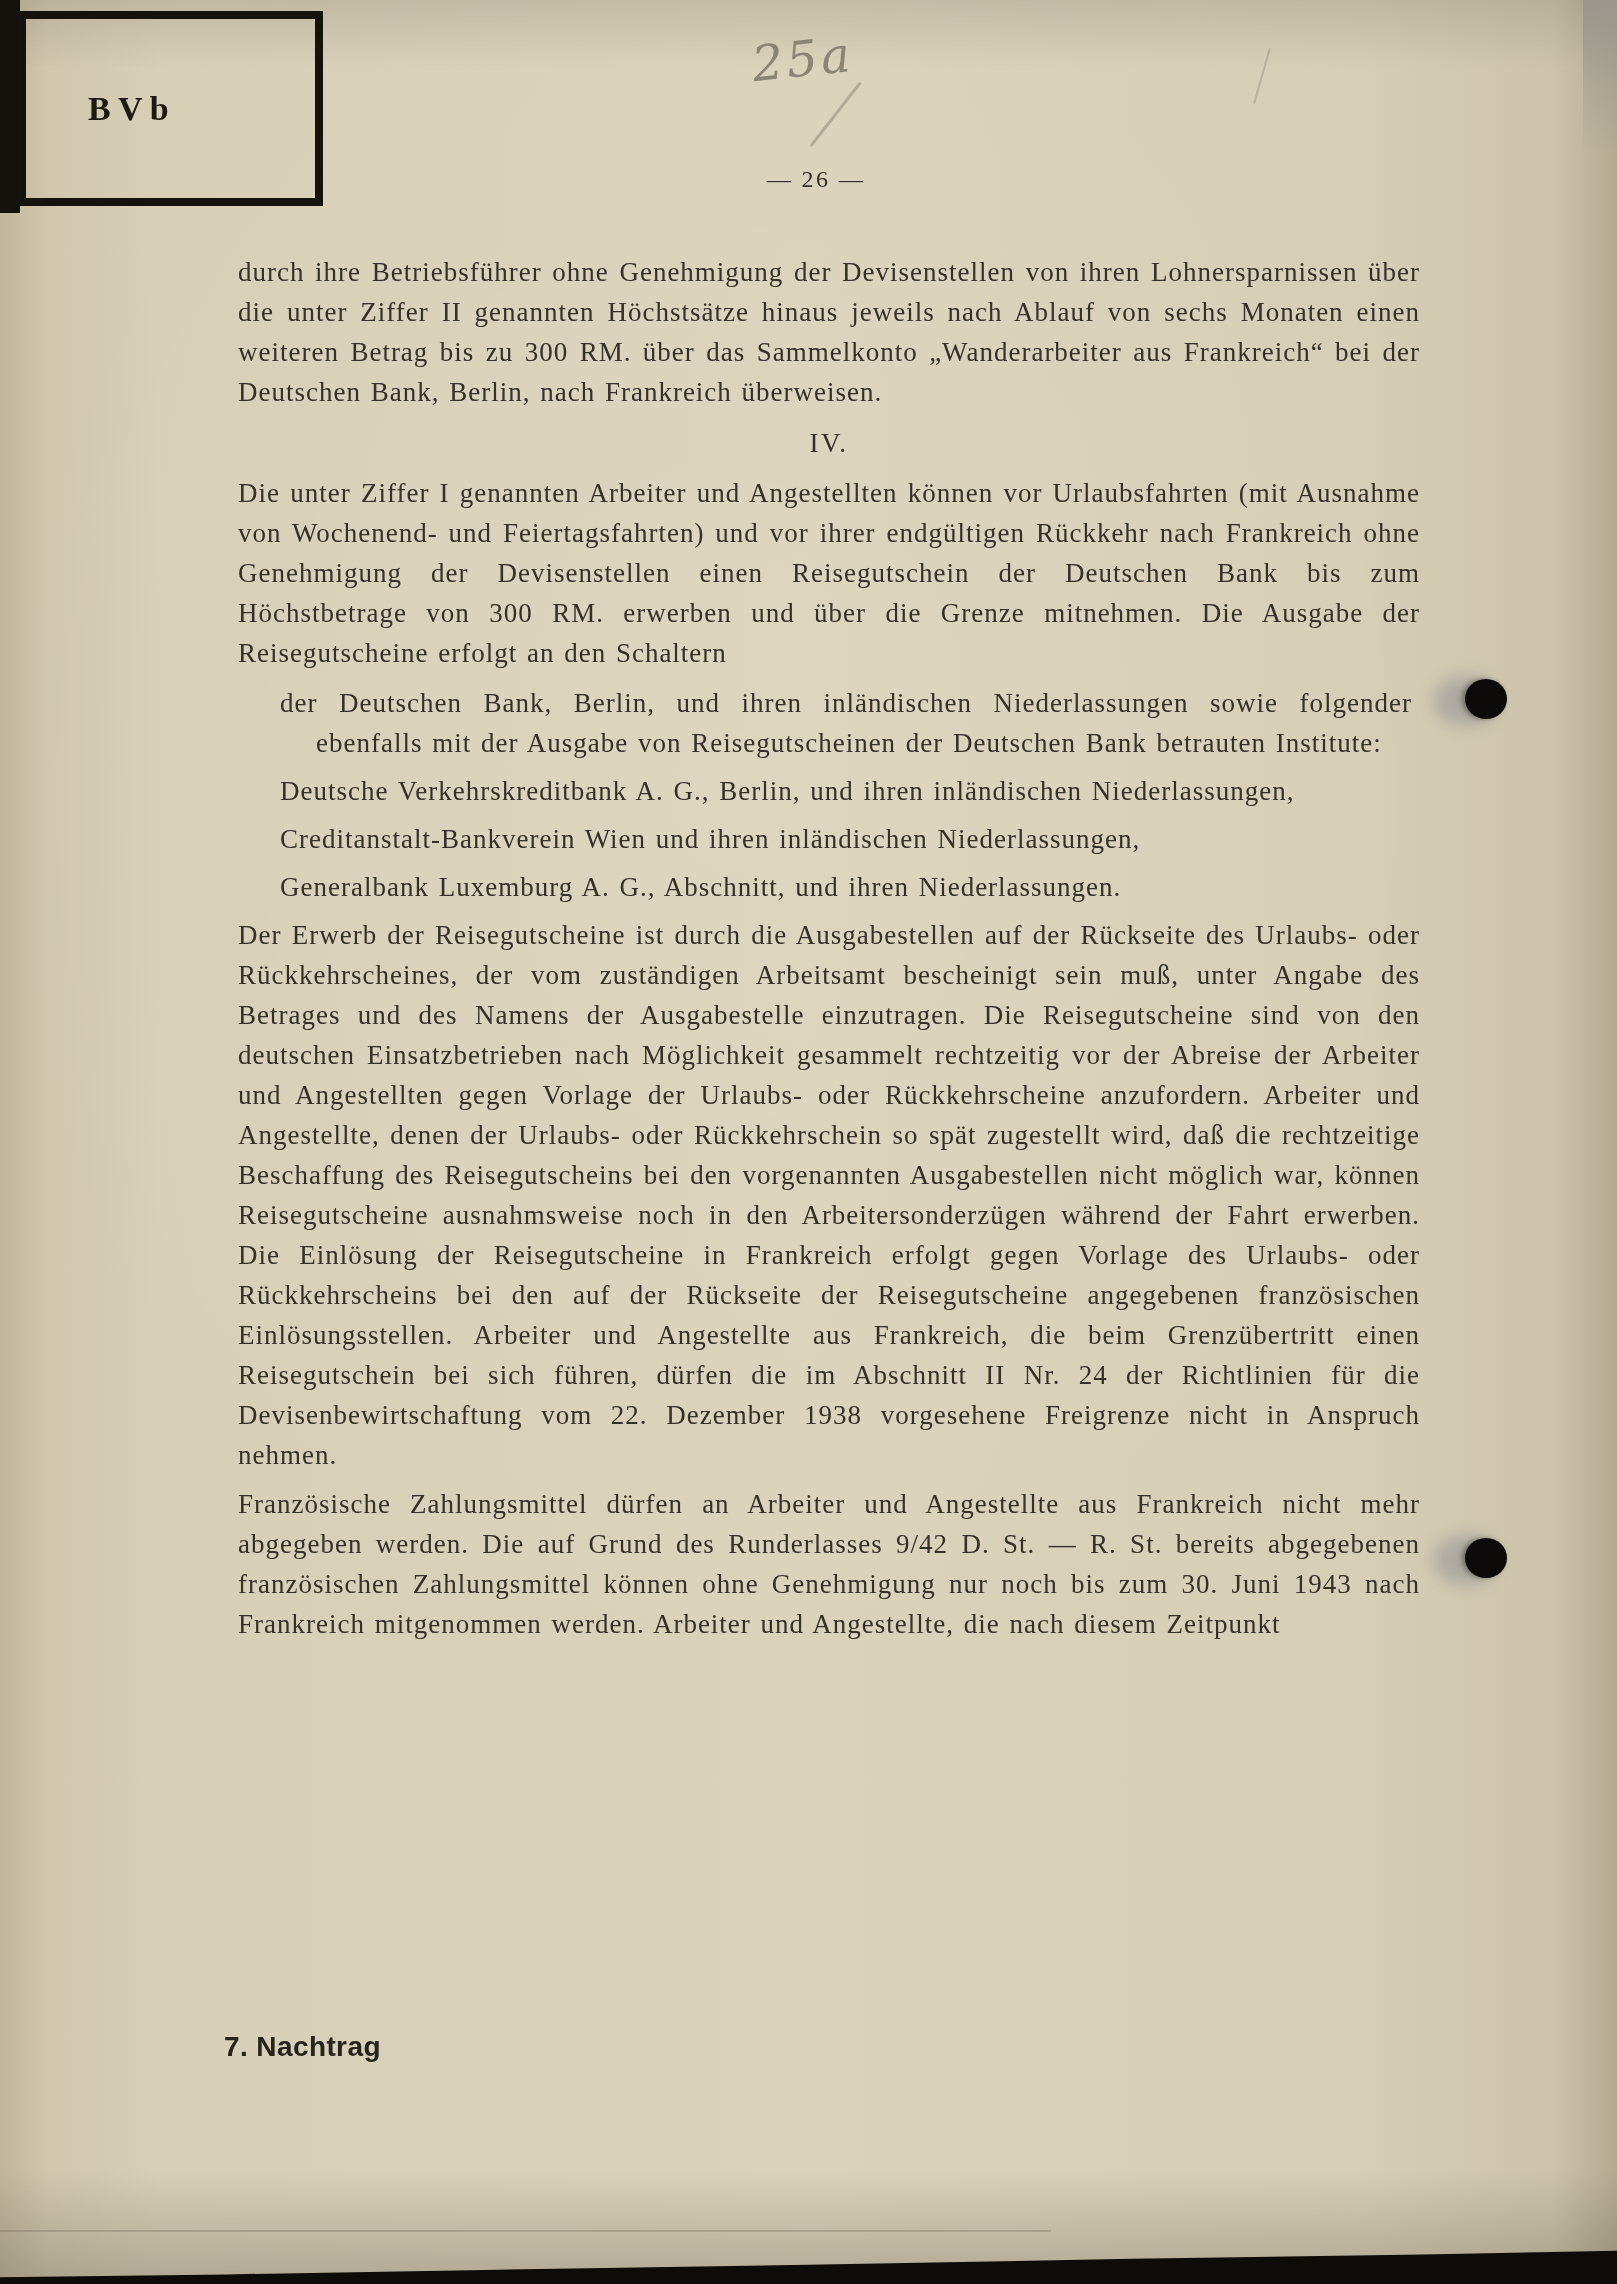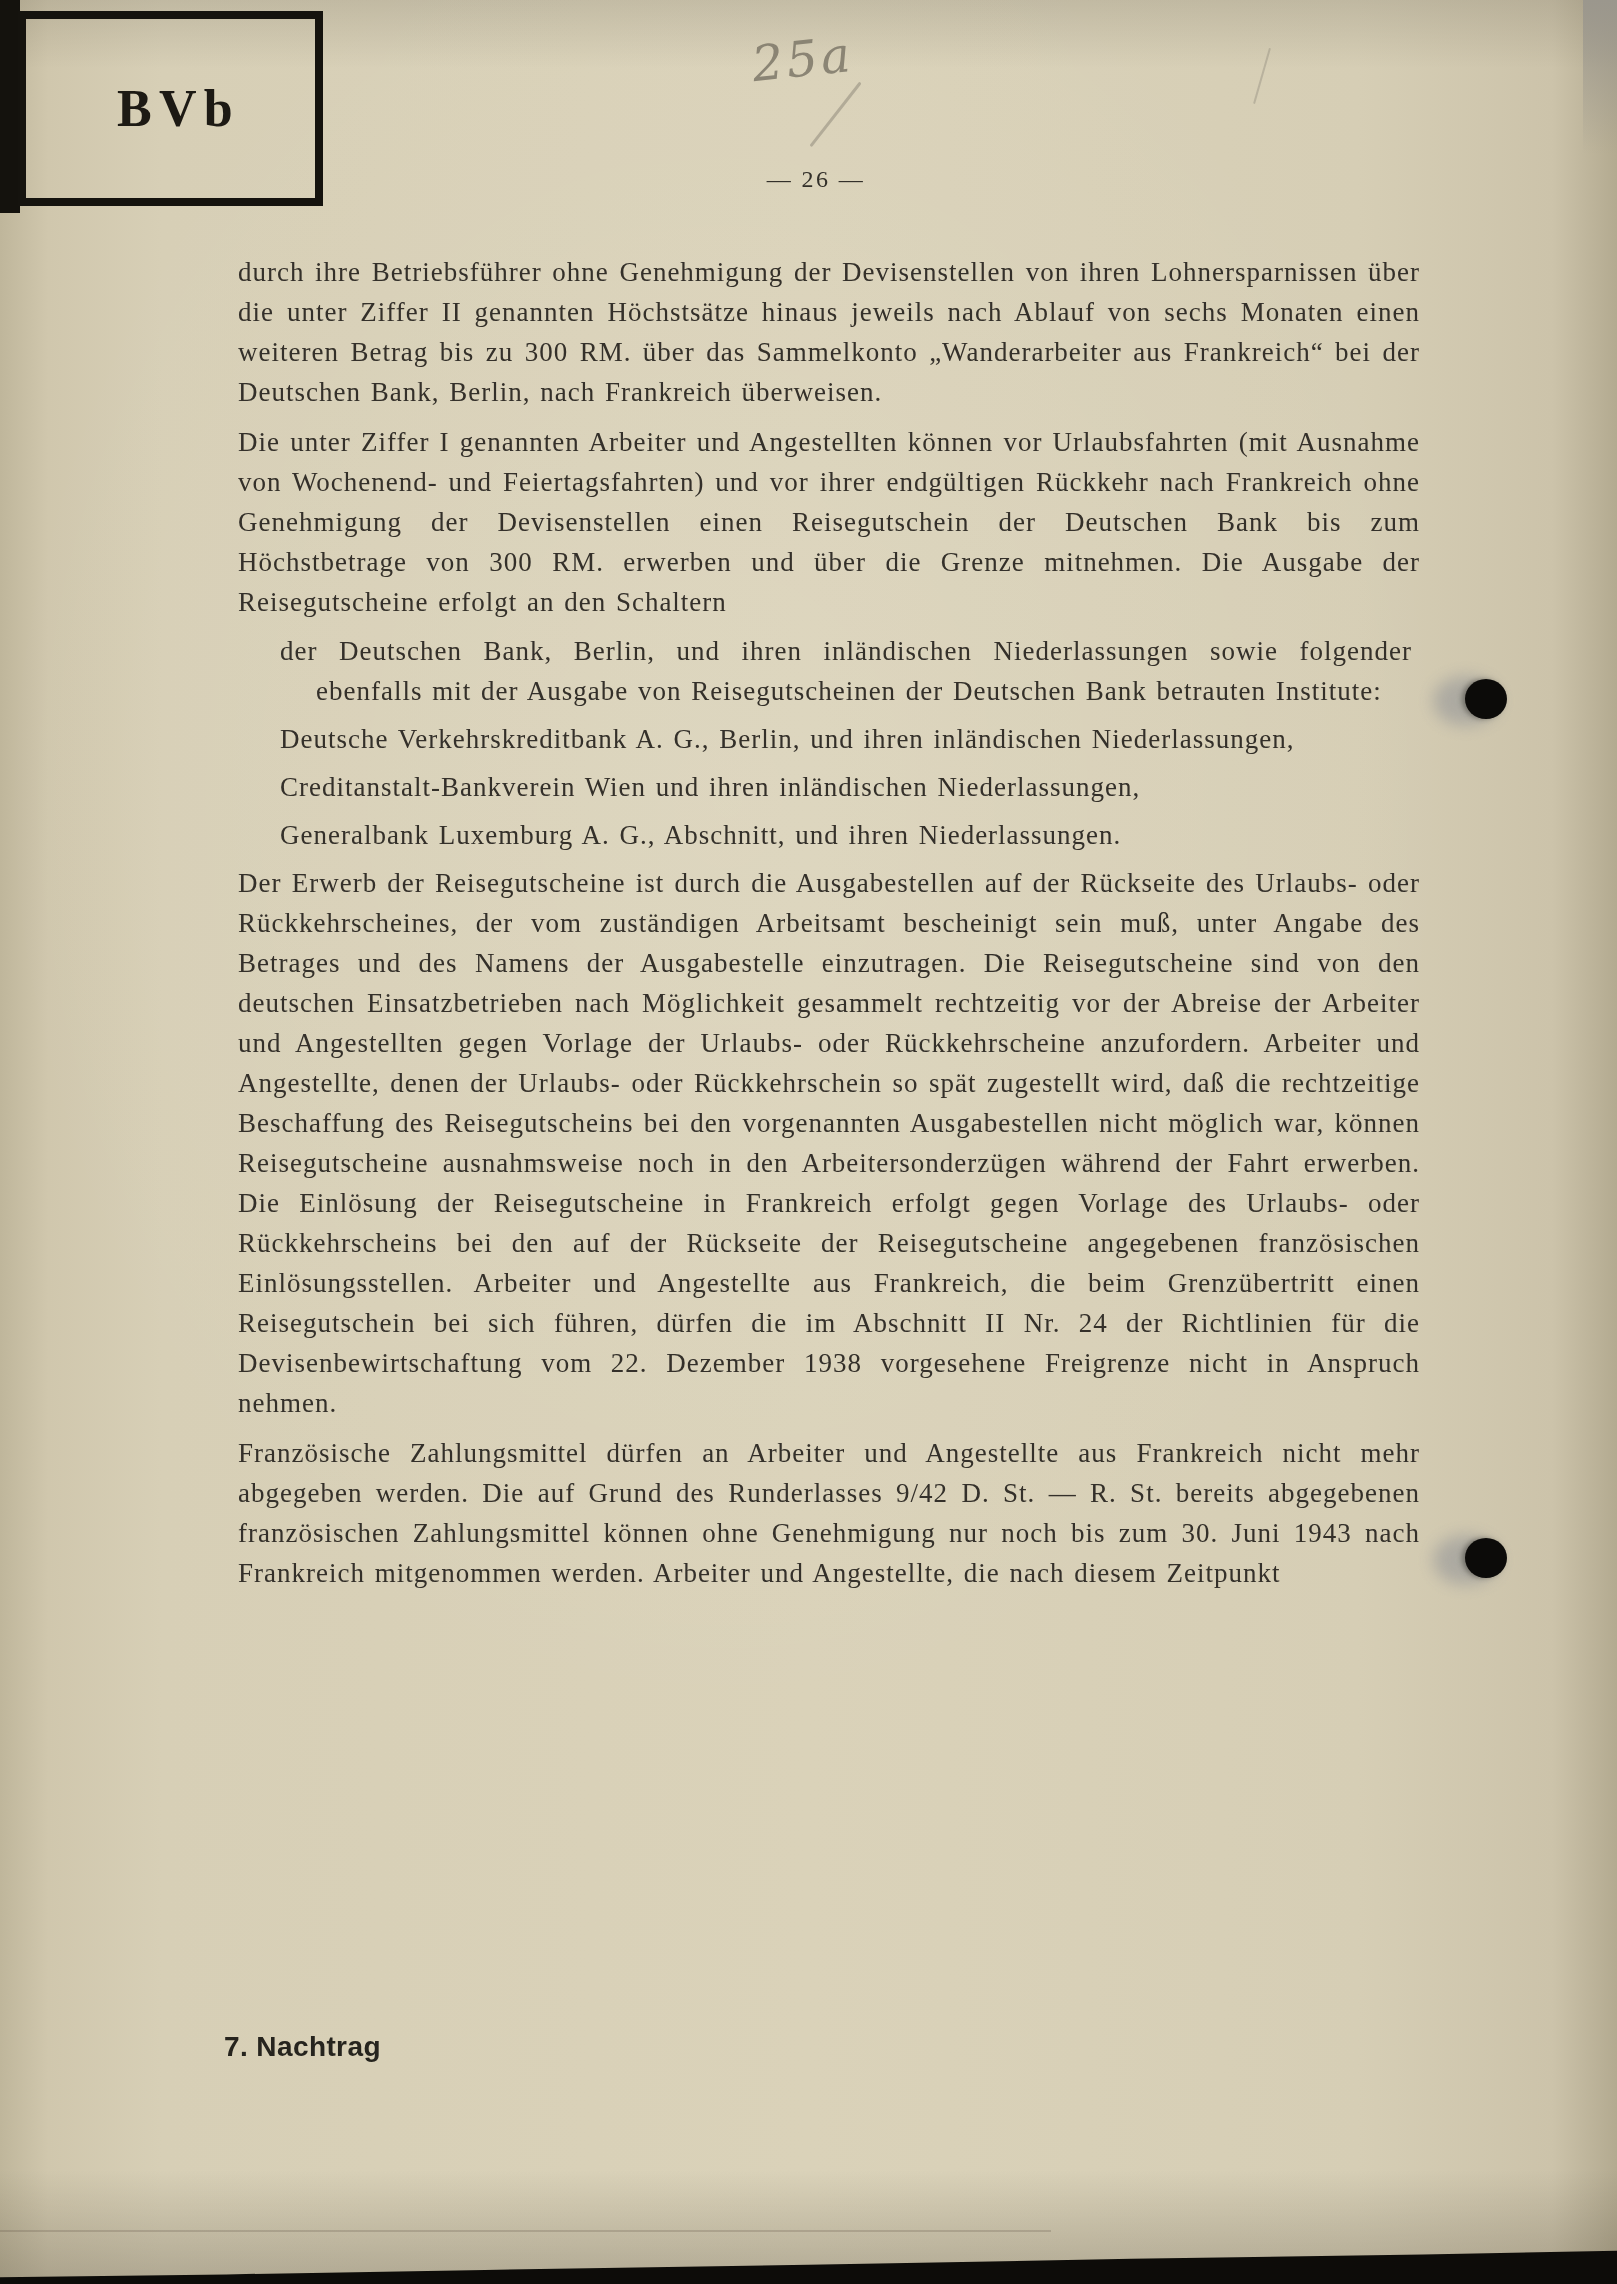--- a/index.html
+++ b/index.html
@@ -39,22 +39,22 @@
   }
 
   
   .bvb-box {
     position: absolute; left: 18px; top: 11.3px; width: 289px; height: 179px;
     border: 8px solid #15130e;
     box-sizing: content-box;
     display: flex; align-items: center;
   }
   .bvb-label {
-    margin-left: 91px;
-    font-size: 52px; font-weight: 700; letter-spacing: 7.3px; color: #1d1a14;
+    margin-left: 62px;
+    font-size: 34px; font-weight: 700; letter-spacing: 7.3px; color: #1d1a14;
   }
 
   
   .handwritten {
     position: absolute; left: 752px; top: 31px;
     font-size: 49px; font-style: italic; color: #7e7869; opacity: 0.85;
     transform: rotate(-6deg); letter-spacing: 3.2px;
     font-family: "DejaVu Serif", serif;
   }
   .pencil-stroke {
@@ -121,20 +121,21 @@
   </div>
 
   <div class="handwritten">25a</div>
   <div class="pencil-stroke stroke-1"></div>
   <div class="pencil-stroke stroke-2"></div>
 
   <div class="page-number">— 26 —</div>
 
   <div class="text-column">
     <p class="para">durch ihre Betriebsführer ohne Genehmigung der Devisenstellen von ihren Lohnersparnissen über die unter Ziffer II genannten Höchstsätze hinaus jeweils nach Ablauf von sechs Monaten einen weiteren Betrag bis zu 300 RM. über das Sammelkonto „Wanderarbeiter aus Frankreich“ bei der Deutschen Bank, Berlin, nach Frankreich überweisen.</p>
+    <h2 class="section-heading">IV.</h2>
     <p class="para">Die unter Ziffer I genannten Arbeiter und Angestellten können vor Urlaubsfahrten (mit Ausnahme von Wochenend- und Feiertagsfahrten) und vor ihrer endgültigen Rückkehr nach Frankreich ohne Genehmigung der Devisenstellen einen Reisegutschein der Deutschen Bank bis zum Höchstbetrage von 300 RM. erwerben und über die Grenze mitnehmen. Die Ausgabe der Reisegutscheine erfolgt an den Schaltern</p>
     <p class="hang">der Deutschen Bank, Berlin, und ihren inländischen Niederlassungen sowie folgender ebenfalls mit der Ausgabe von Reisegutscheinen der Deutschen Bank betrauten Institute:</p>
     <p class="hang">Deutsche Verkehrskreditbank A. G., Berlin, und ihren inländischen Niederlassungen,</p>
     <p class="hang">Creditanstalt-Bankverein Wien und ihren inländischen Niederlassungen,</p>
     <p class="hang">Generalbank Luxemburg A. G., Abschnitt, und ihren Niederlassungen.</p>
     <p class="para">Der Erwerb der Reisegutscheine ist durch die Ausgabestellen auf der Rückseite des Urlaubs- oder Rückkehrscheines, der vom zuständigen Arbeitsamt bescheinigt sein muß, unter Angabe des Betrages und des Namens der Ausgabestelle einzutragen. Die Reisegutscheine sind von den deutschen Einsatzbetrieben nach Möglichkeit gesammelt rechtzeitig vor der Abreise der Arbeiter und Angestellten gegen Vorlage der Urlaubs- oder Rückkehrscheine anzufordern. Arbeiter und Angestellte, denen der Urlaubs- oder Rückkehrschein so spät zugestellt wird, daß die rechtzeitige Beschaffung des Reisegutscheins bei den vorgenannten Ausgabestellen nicht möglich war, können Reisegutscheine ausnahmsweise noch in den Arbeitersonderzügen während der Fahrt erwerben. Die Einlösung der Reisegutscheine in Frankreich erfolgt gegen Vorlage des Urlaubs- oder Rückkehrscheins bei den auf der Rückseite der Reisegutscheine angegebenen französischen Einlösungsstellen. Arbeiter und Angestellte aus Frankreich, die beim Grenzübertritt einen Reisegutschein bei sich führen, dürfen die im Abschnitt II Nr. 24 der Richtlinien für die Devisenbewirtschaftung vom 22. Dezember 1938 vorgesehene Freigrenze nicht in Anspruch nehmen.</p>
     <p class="para">Französische Zahlungsmittel dürfen an Arbeiter und Angestellte aus Frankreich nicht mehr abgegeben werden. Die auf Grund des Runderlasses 9/42 D. St. — R. St. bereits abgegebenen französischen Zahlungsmittel können ohne Genehmigung nur noch bis zum 30. Juni 1943 nach Frankreich mitgenommen werden. Arbeiter und Angestellte, die nach diesem Zeitpunkt</p>
   </div>
 
   <div class="footer-label">7. Nachtrag</div>

